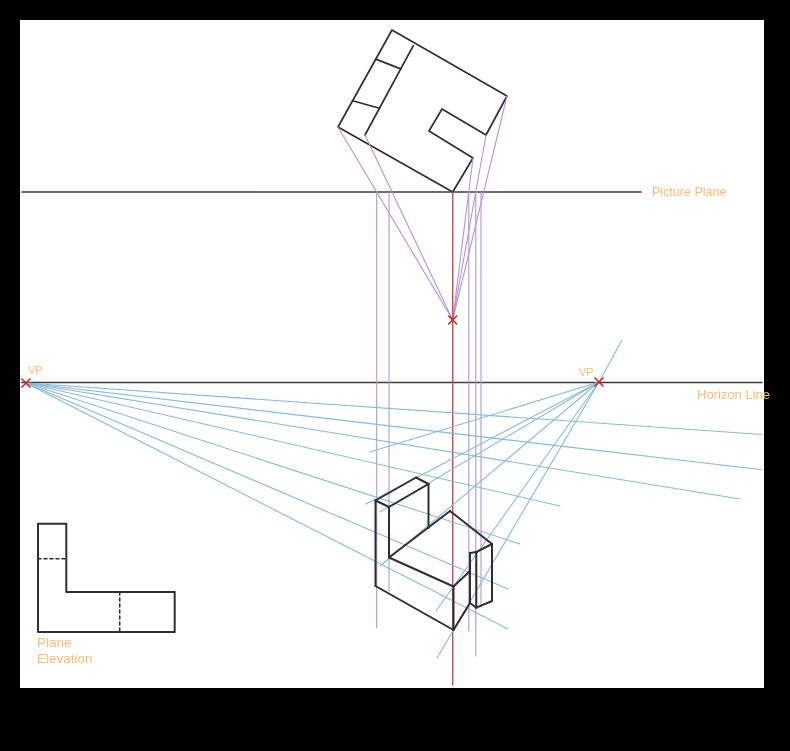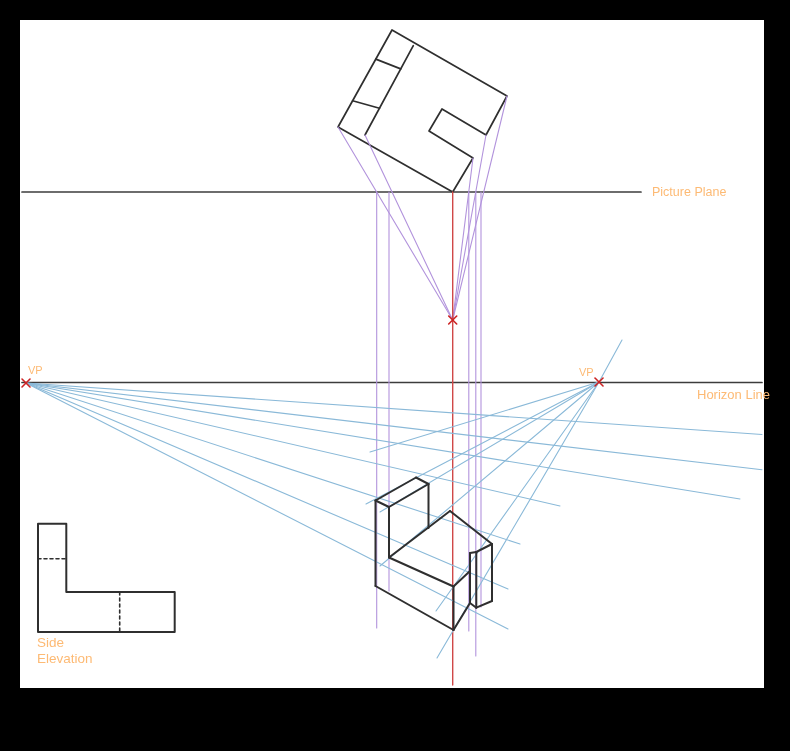--- a/index.html
+++ b/index.html
@@ -102,15 +102,15 @@
         <line x1="595" y1="386" x2="603" y2="378"></line>
         <line x1="448.7" y1="316" x2="456.7" y2="324"></line>
         <line x1="448.7" y1="324" x2="456.7" y2="316"></line>
       </g>
     </svg>
 
   <div class="lbl" id="lbl-vp-left">VP</div>
   <div class="lbl" id="lbl-vp-right">VP</div>
   <div class="lbl" id="lbl-picture-plane">Picture Plane</div>
   <div class="lbl" id="lbl-horizon-line">Horizon Line</div>
-  <div class="lbl" id="lbl-side-elevation">Side
+  <div class="lbl" id="lbl-side-elevation">Plane
 Elevation</div>
 </div>
 
 </body></html>

